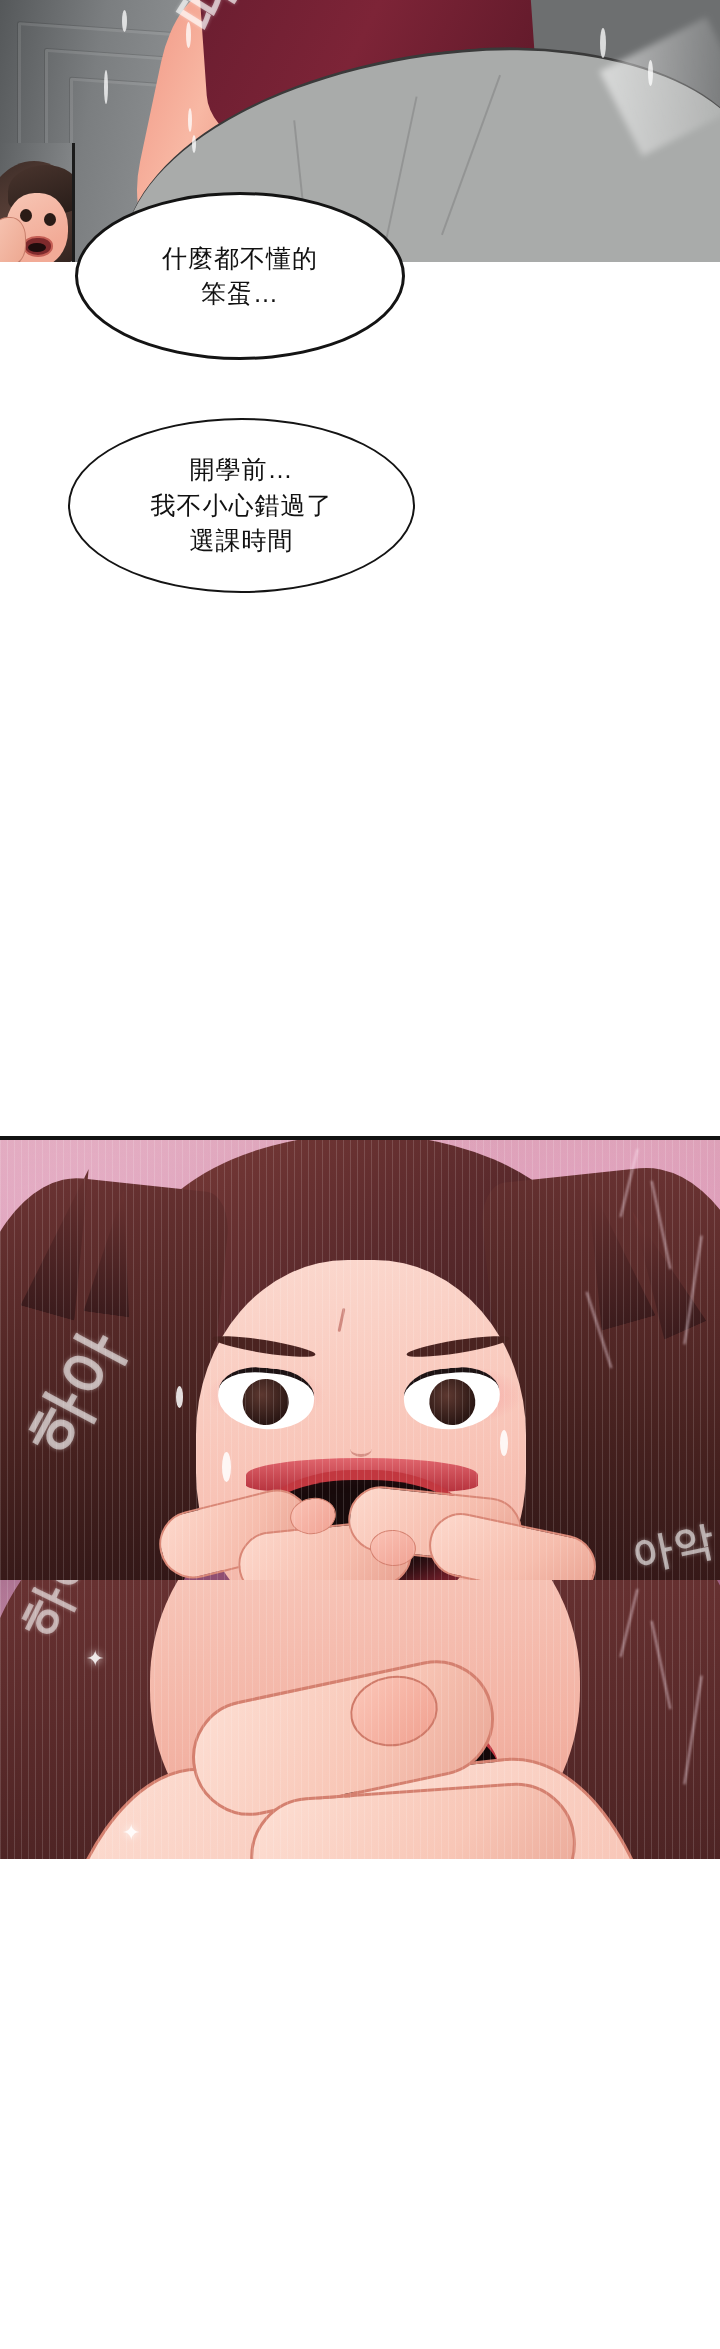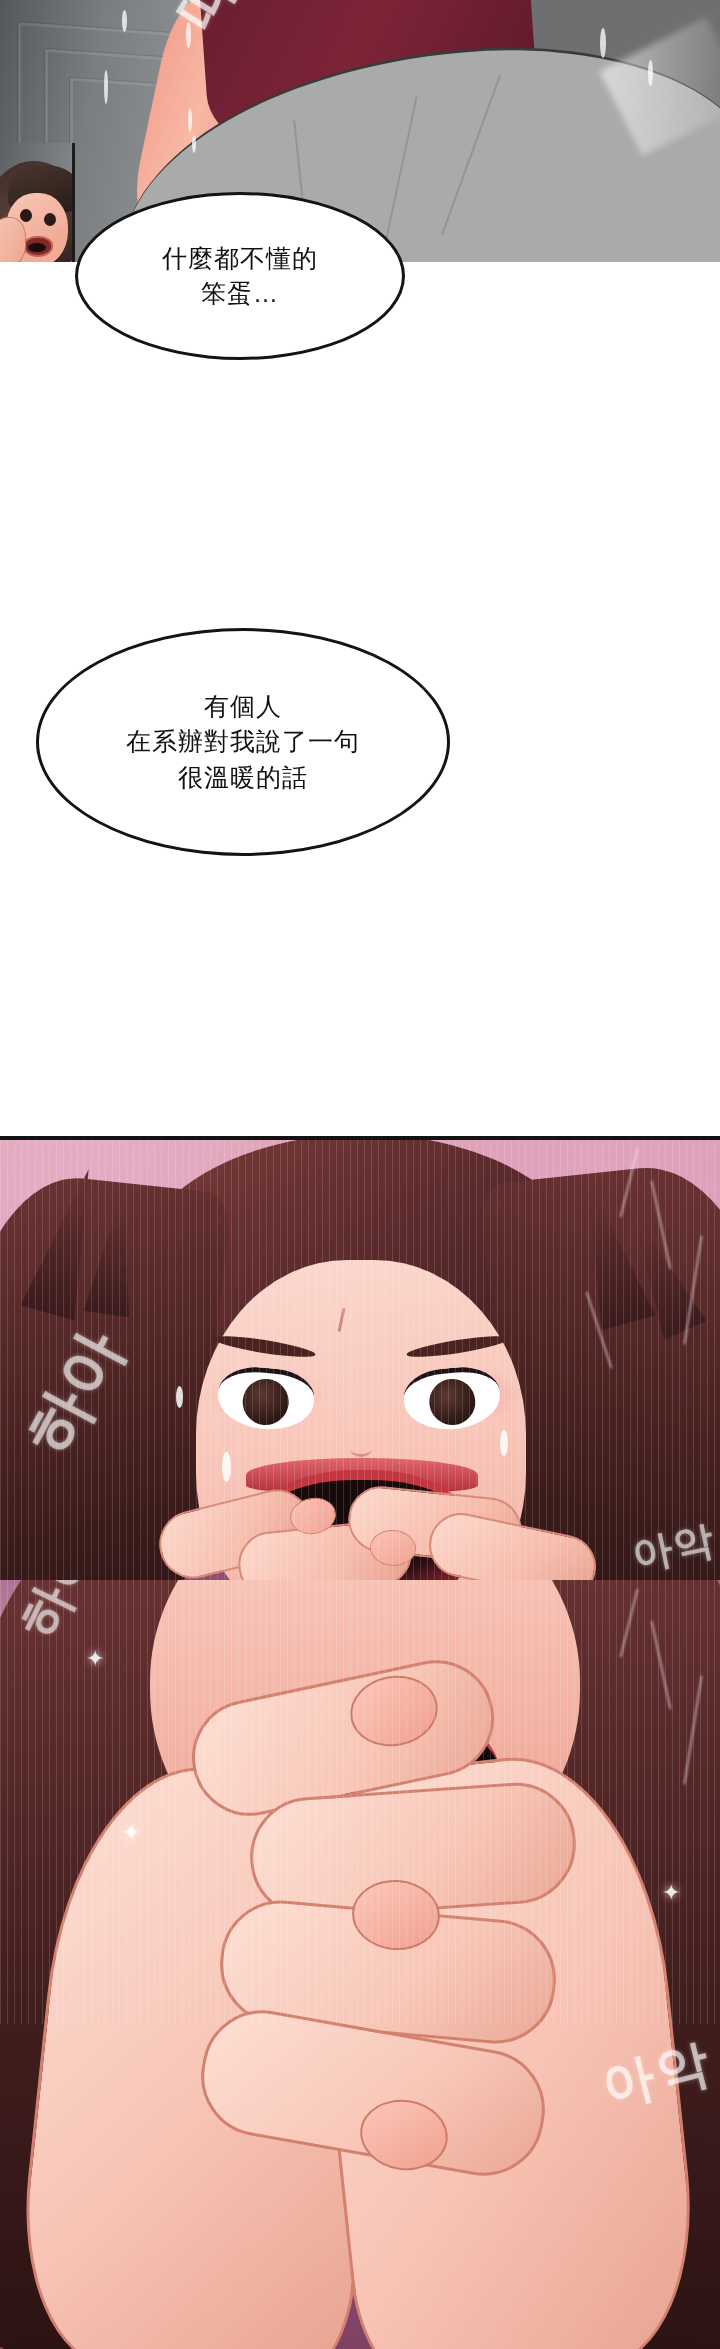--- a/index.html
+++ b/index.html
@@ -6,21 +6,21 @@
     margin: 0;
     padding: 0;
     background: #ffffff;
   }
   body {
     font-family: "Liberation Sans", "DejaVu Sans", sans-serif;
   }
   #page {
     position: relative;
     width: 720px;
-    height: 2349px;
+    height: 1859px;
     overflow: hidden;
     background: #ffffff;
   }
 
   
   .panel {
     position: absolute;
     left: 0;
     width: 720px;
     overflow: hidden;
@@ -521,26 +521,26 @@
       </div>
       <div class="p-hand"></div>
     </div>
   </div>
 
   <div class="bubble" id="bubble-1">
     <div class="bubble-text">什麼都不懂的
 笨蛋…</div>
   </div>
 
-
-  <div class="bubble" id="bubble-3">
-    <div class="bubble-text">有個人
-在系辦對我說了一句
-很溫暖的話</div>
+  <div class="bubble" id="bubble-2">
+    <div class="bubble-text">開學前…
+我不小心錯過了
+選課時間</div>
   </div>
+
 
 
   <div class="panel" id="panel-bottom">
     <div class="bg-glow"></div>
 
     <div class="hair-mass" id="hair-center"></div>
     <div class="hair-mass" id="hair-left"></div>
     <div class="hair-mass" id="hair-right"></div>
     <div class="hair-spike hs1"></div>
     <div class="hair-spike hs2"></div>

